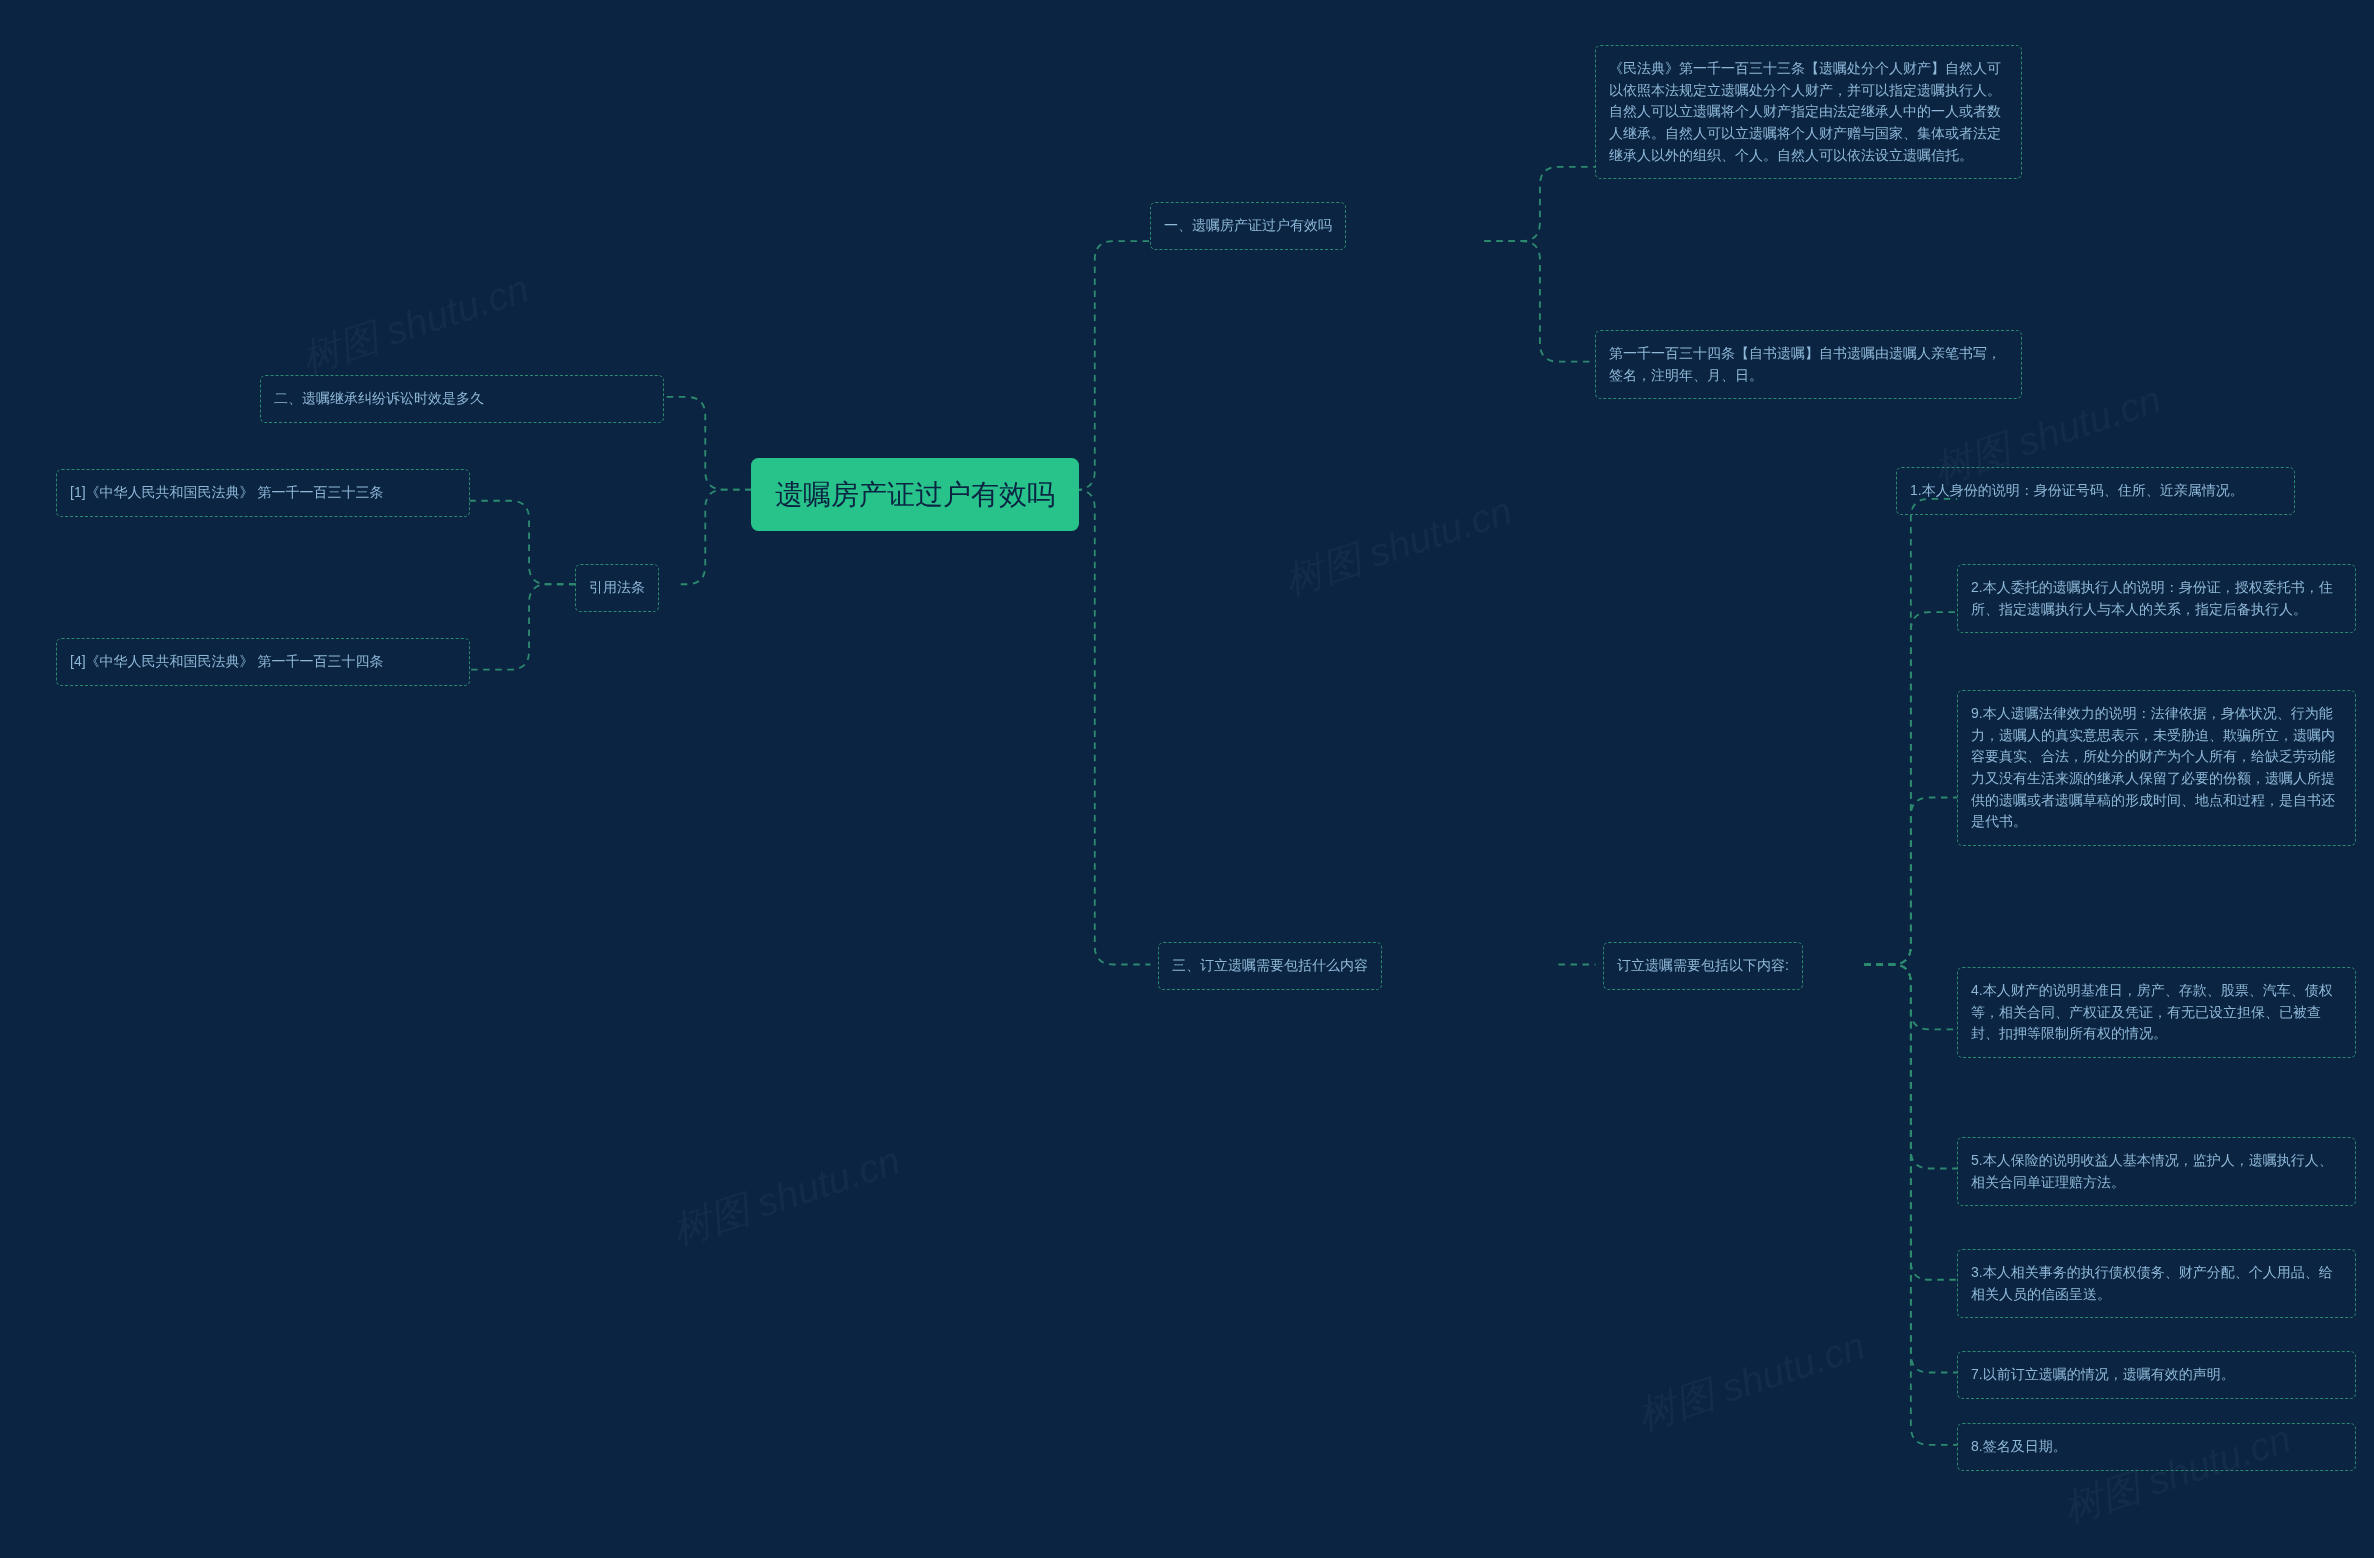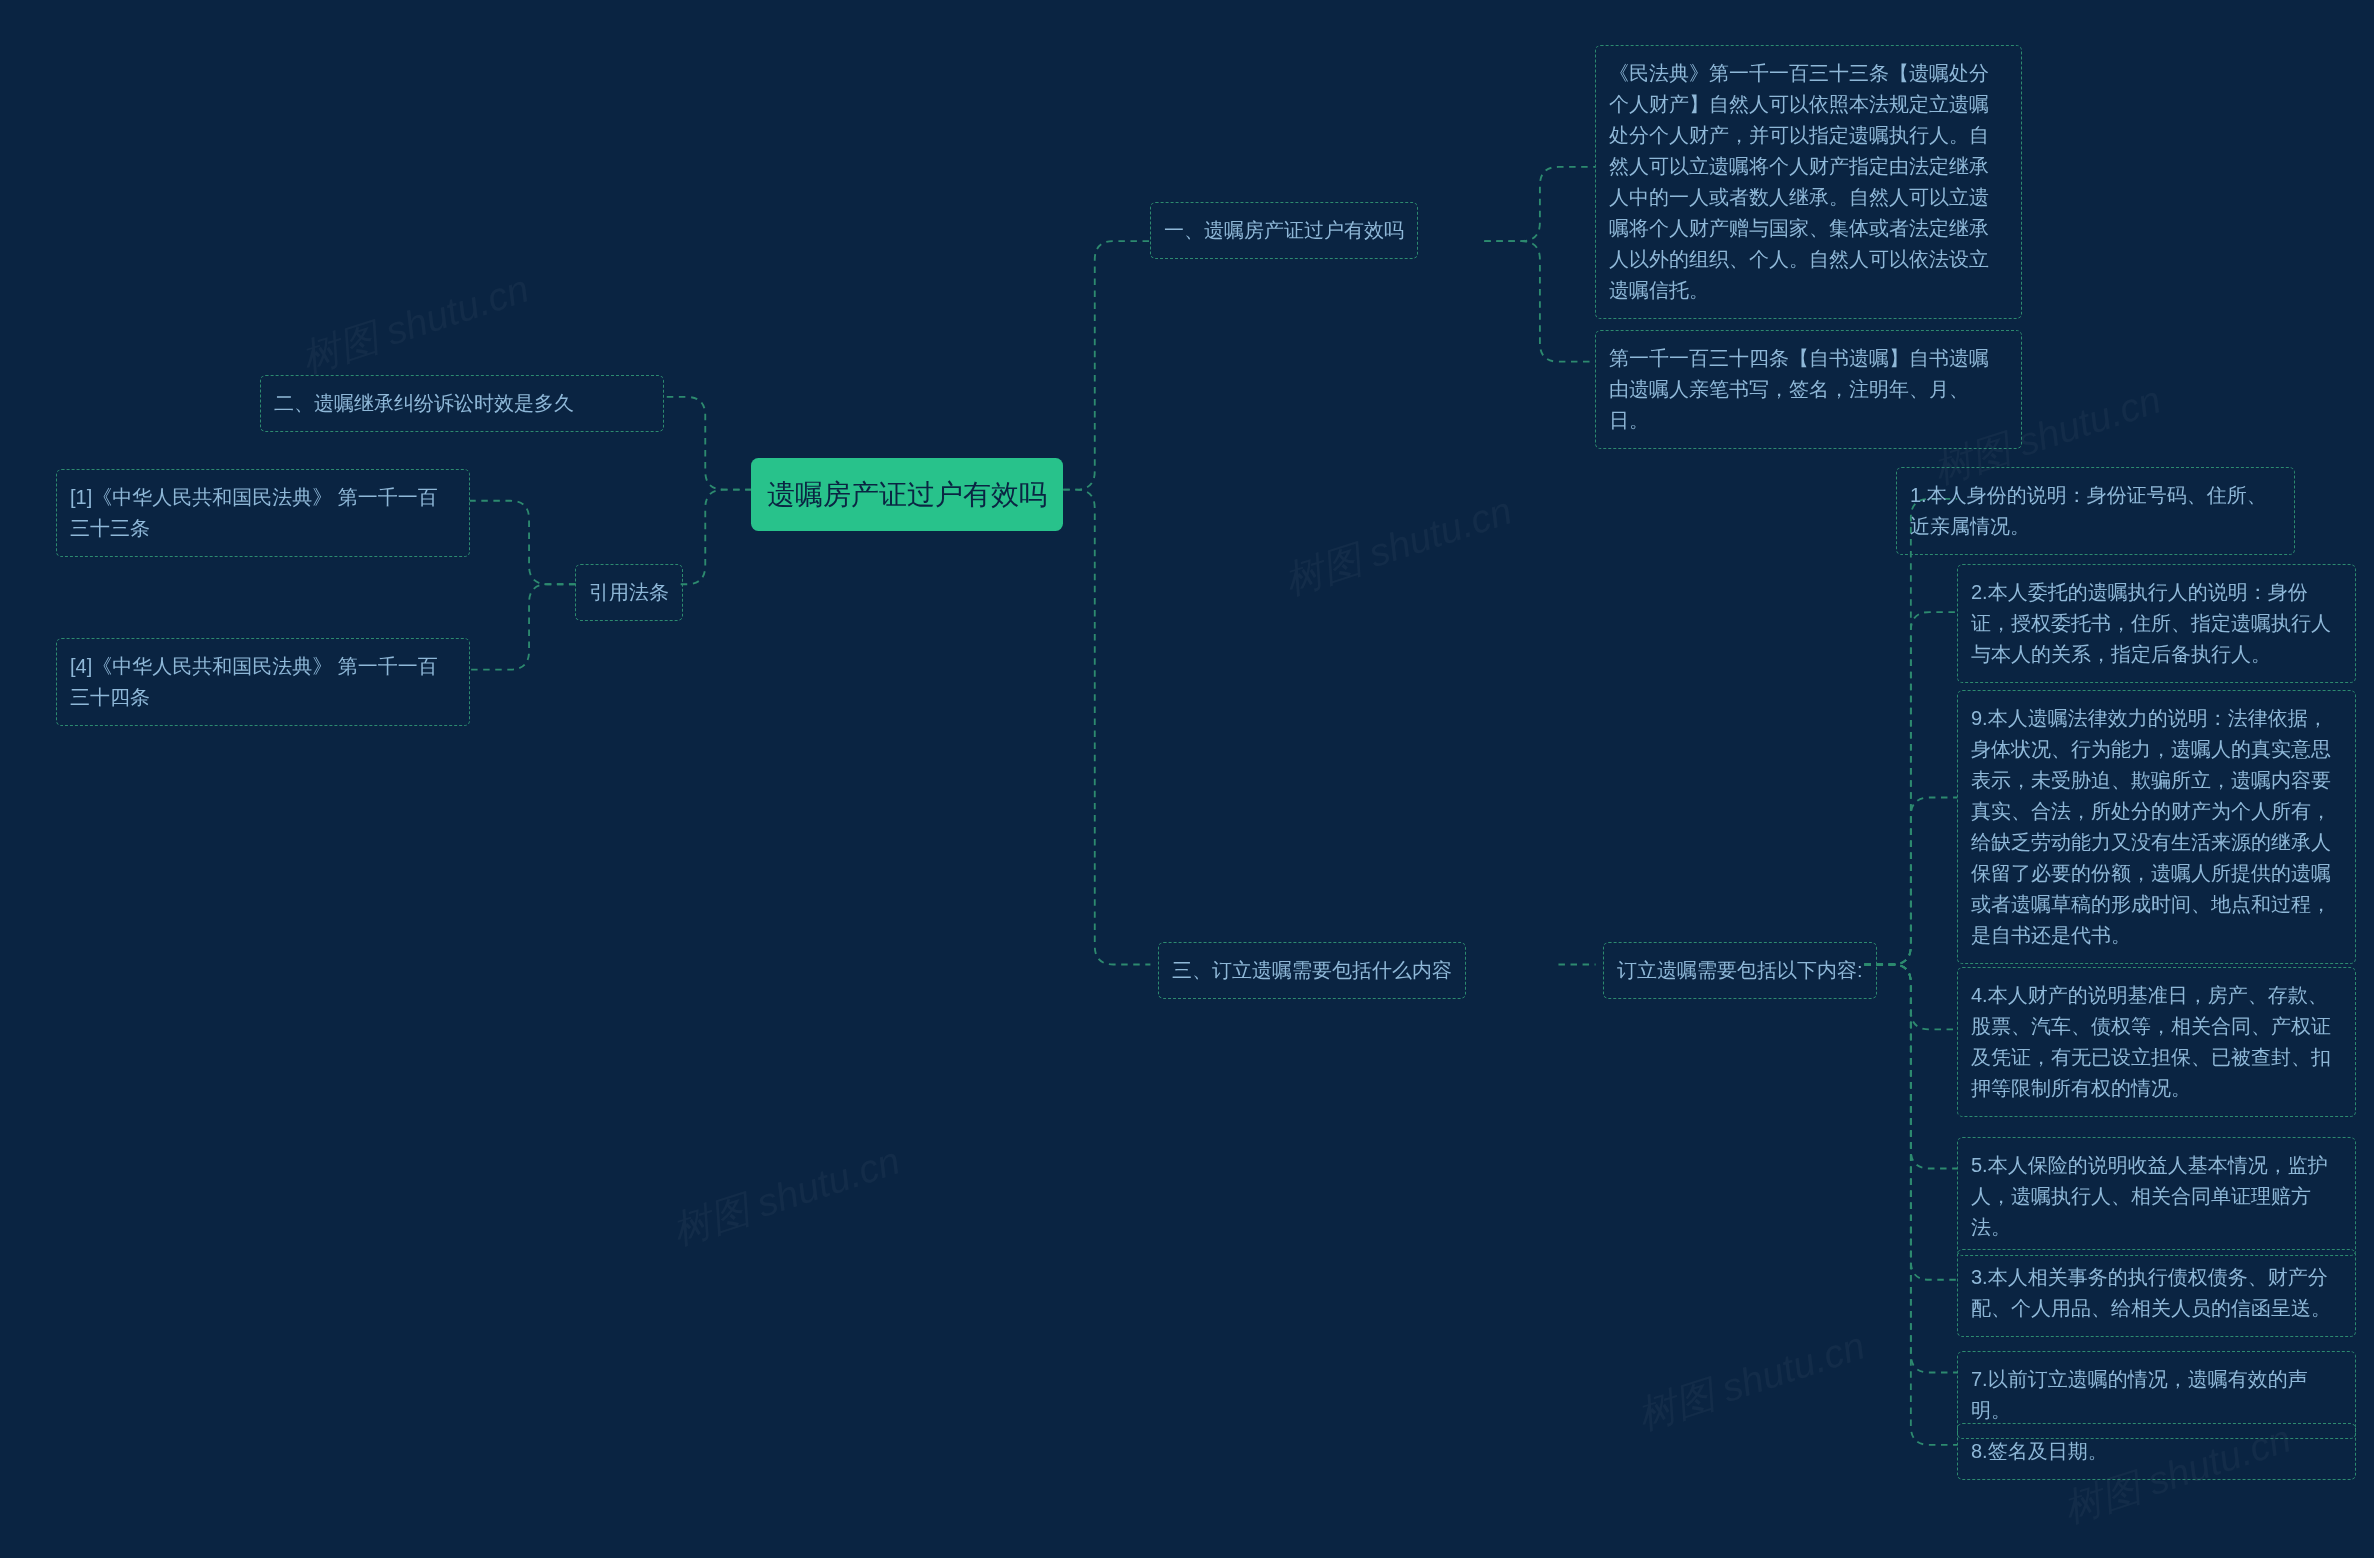--- a/index.html
+++ b/index.html
@@ -1,18 +1,18 @@
 <!DOCTYPE html>
 <html style="font-size:15px"><head>
 <meta charset="utf-8">
 <style>
   html,body{margin:0;padding:0;width:2375px;height:1558px;background:#0a2442;overflow:hidden;font-family:"Microsoft YaHei","PingFang SC",sans-serif;}
   svg.connectors{position:absolute;left:0;top:0;width:2375px;height:1558px;pointer-events:none;}
-  .node{position:absolute;border:0.9px dashed #2d8a6f;border-radius:5.6px;padding:12px 13px;color:#8fb8d8;font-size:20px;line-height:1.55;box-sizing:border-box;background:rgba(0,0,0,0);}
-  .root-node{background:#28c28b;color:#0a2442;border:none;border-radius:7.4px;padding:15px 16px;font-size:28px;font-weight:500;}
+  .node{position:absolute;border:0.9px dashed #2d8a6f;border-radius:5.6px;padding:12px 13px;color:#8fb8d8;font-size:14px;line-height:1.55;box-sizing:border-box;background:rgba(0,0,0,0);}
+  .root-node{background:#28c28b;color:#0a2442;border:none;border-radius:7.4px;padding:15px 24px;font-size:28px;font-weight:500;}
   .wm{position:absolute;color:rgba(255,255,255,0.04);font-size:39px;font-style:italic;transform:rotate(-18deg);pointer-events:none;user-select:none;}
 </style>
 </head>
 <body>
 
 <div class="wm" style="left:297px;top:297px;">树图 shutu.cn</div>
 <div class="wm" style="left:1280px;top:519px;">树图 shutu.cn</div>
 <div class="wm" style="left:1929px;top:408px;">树图 shutu.cn</div>
 <div class="wm" style="left:668px;top:1169px;">树图 shutu.cn</div>
 <div class="wm" style="left:1633px;top:1354px;">树图 shutu.cn</div>

